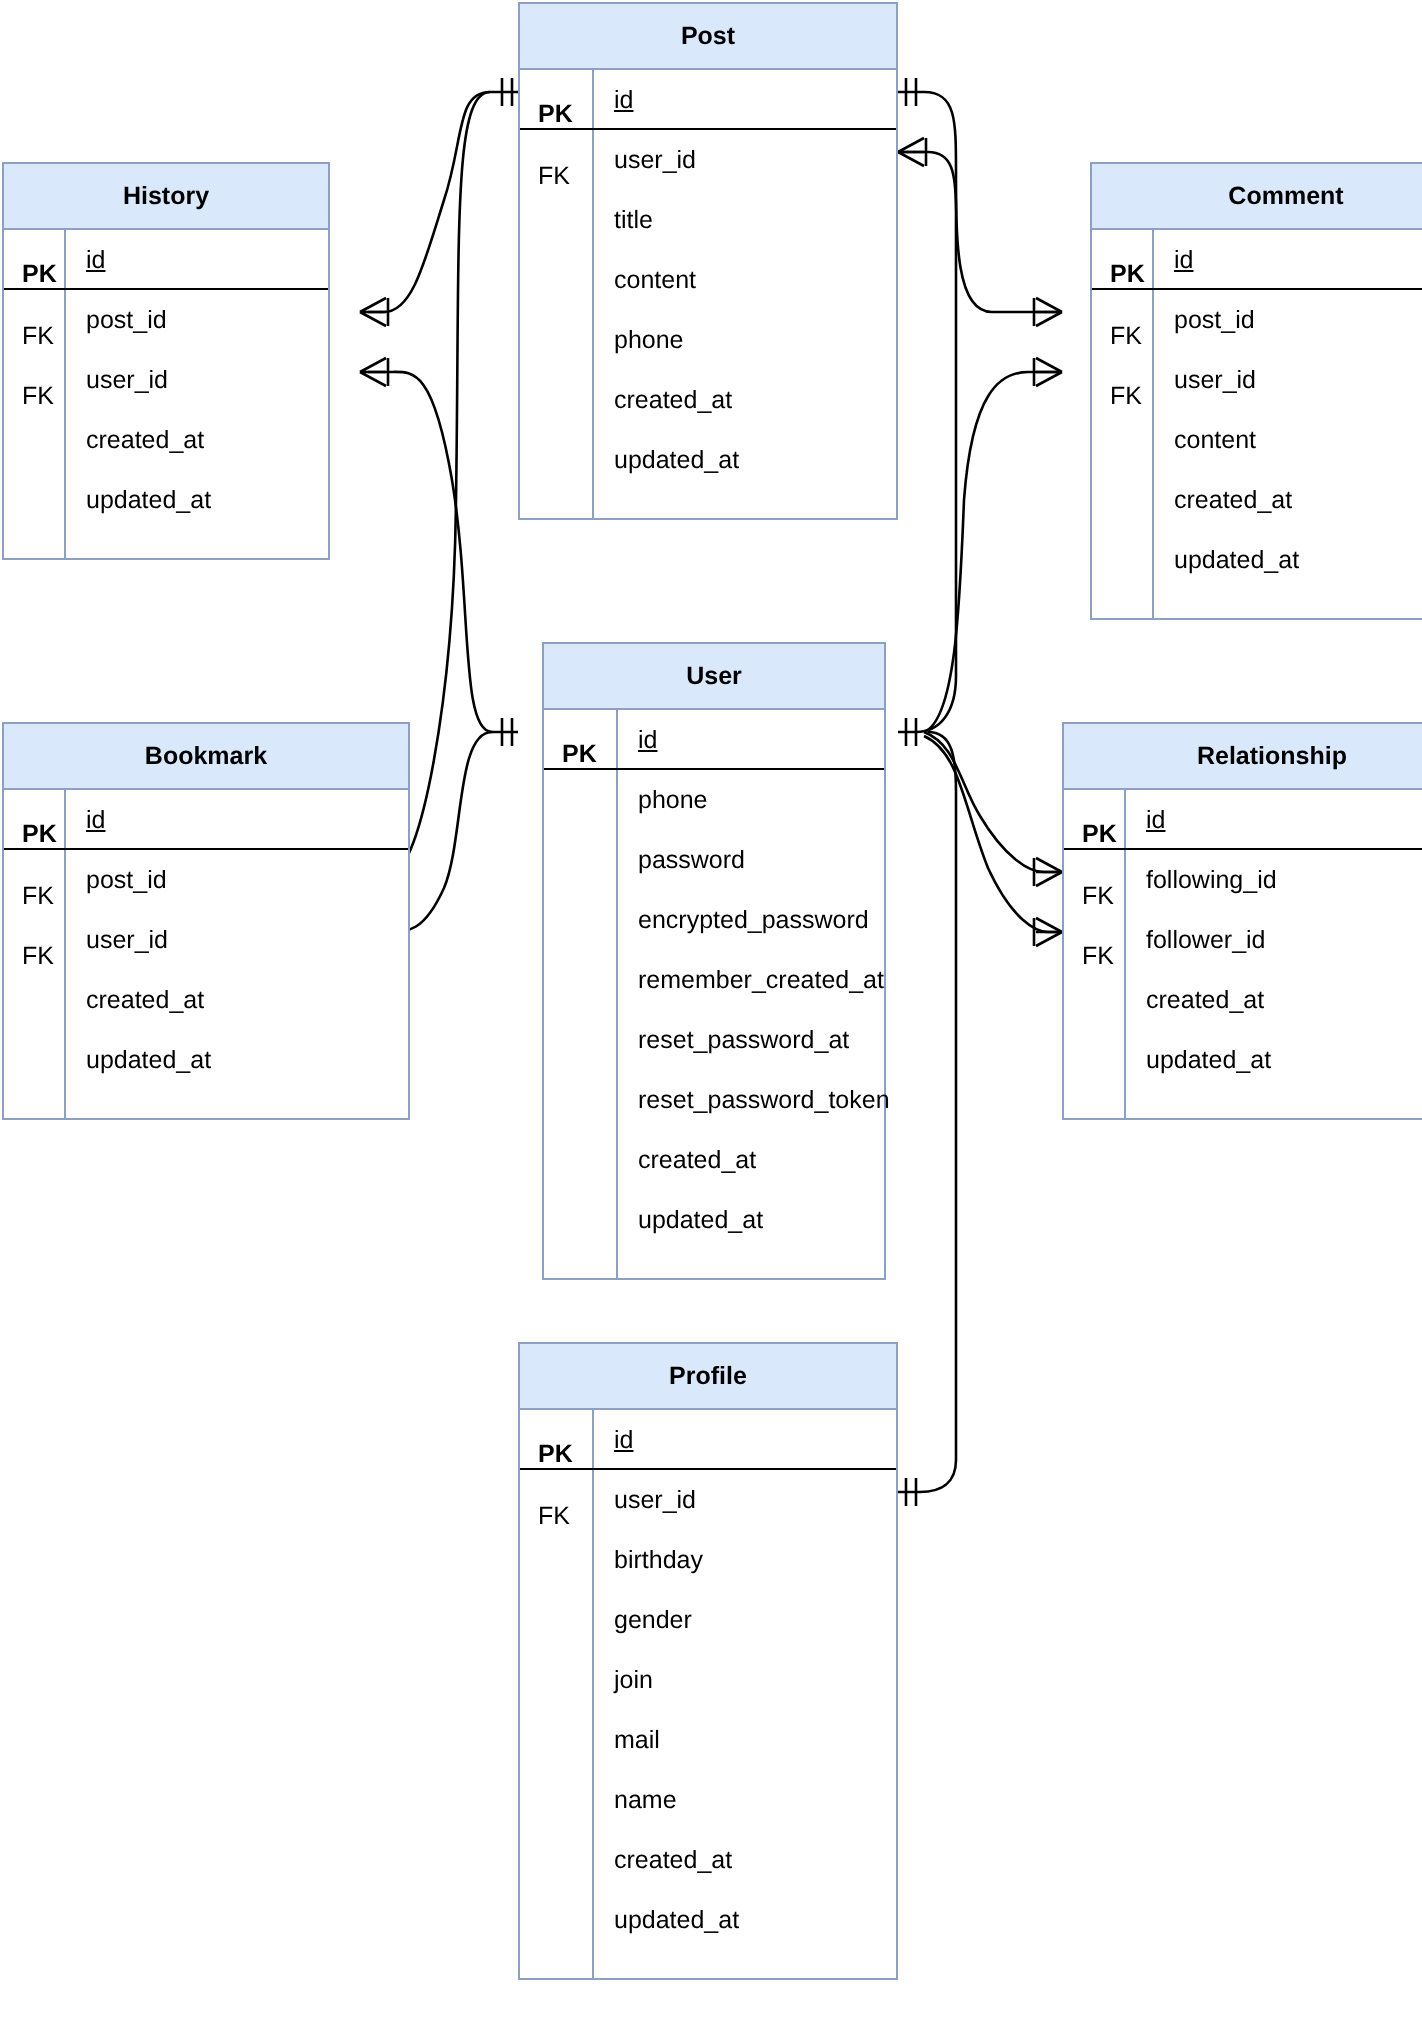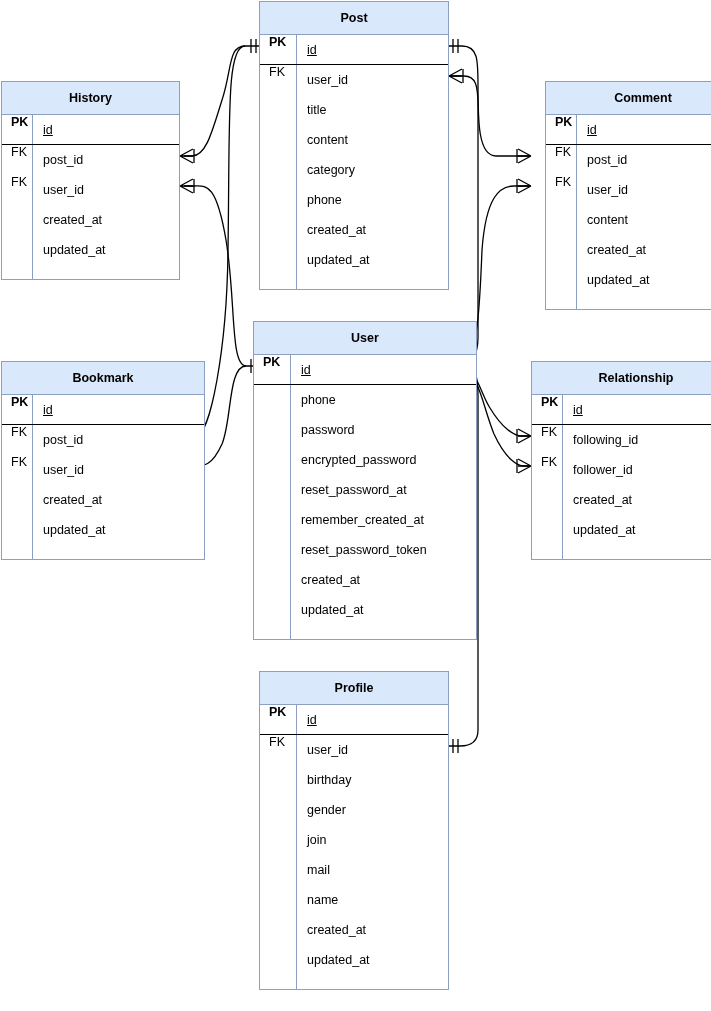--- a/index.html
+++ b/index.html
@@ -7,21 +7,21 @@
        font-family:"Liberation Sans","DejaVu Sans",sans-serif;}
   #canvas{position:absolute;left:0;top:0;width:711px;height:1011px;}
   svg.edges{position:absolute;left:0;top:0;width:711px;height:1011px;pointer-events:none;}
 
   .entity{position:absolute;box-sizing:border-box;background:#ffffff;
           border:1px solid #8ca0c4;}
   .entity .title{height:32px;line-height:32px;text-align:center;
           background:#dae8fc;border-bottom:1px solid #8ca0c4;
           font-weight:bold;font-size:12.5px;color:#000;}
   .entity .rows{position:relative;}
-  .row{display:flex;height:30px;align-items:flex-start;box-sizing:border-box;}
+  .row{display:flex;height:30px;align-items:flex-end;box-sizing:border-box;}
   .row.pkrow{border-bottom:1.6px solid #000;}
   .keycell{box-sizing:border-box;text-align:left;padding-left:9px;
            font-size:12.5px;color:#000;flex:0 0 auto;}
   .namecell{box-sizing:border-box;padding-left:10px;font-size:12.5px;color:#000;
             border-left:1px solid #8ca0c4;height:100%;display:flex;align-items:center;
             flex:1 1 auto;}
   .row.pkrow .keycell{font-weight:bold;}
   .row.pkrow .namecell span{text-decoration:underline;font-weight:normal;}
   .pad{height:14px;}
 </style>
@@ -144,26 +144,20 @@
           </div>
           <div class="row">
             <div class="keycell" style="flex-basis: 36px;"></div>
             <div class="namecell">
               <span>content</span>
             </div>
           </div>
           <div class="row">
             <div class="keycell" style="flex-basis: 36px;"></div>
             <div class="namecell">
-              <span>category</span>
-            </div>
-          </div>
-          <div class="row">
-            <div class="keycell" style="flex-basis: 36px;"></div>
-            <div class="namecell">
               <span>phone</span>
             </div>
           </div>
           <div class="row">
             <div class="keycell" style="flex-basis: 36px;"></div>
             <div class="namecell">
               <span>created_at</span>
             </div>
           </div>
           <div class="row">
@@ -171,21 +165,21 @@
             <div class="namecell">
               <span>updated_at</span>
             </div>
           </div>
           <div class="pad">
             <div style="width: 36px; height: 100%; float: left;"></div>
             <div style="margin-left: 36px; height: 100%; border-left: 1px solid rgb(140, 160, 196);"></div>
           </div>
         </div>
       </div>
-      <div class="entity" style="left: 1px; top: 81px; width: 179px;">
+      <div class="entity" style="left: 1px; top: 81px; width: 164px;">
         <div class="title">History</div>
         <div class="rows">
           <div class="row pkrow">
             <div class="keycell" style="flex-basis: 30px;">PK</div>
             <div class="namecell">
               <span>id</span>
             </div>
           </div>
           <div class="row">
             <div class="keycell" style="flex-basis: 30px;">FK</div>
@@ -255,21 +249,21 @@
             <div class="namecell">
               <span>updated_at</span>
             </div>
           </div>
           <div class="pad">
             <div style="width: 30px; height: 100%; float: left;"></div>
             <div style="margin-left: 30px; height: 100%; border-left: 1px solid rgb(140, 160, 196);"></div>
           </div>
         </div>
       </div>
-      <div class="entity" style="left: 253px; top: 321px; width: 224px;">
+      <div class="entity" style="left: 271px; top: 321px; width: 172px;">
         <div class="title">User</div>
         <div class="rows">
           <div class="row pkrow">
             <div class="keycell" style="flex-basis: 36px;">PK</div>
             <div class="namecell">
               <span>id</span>
             </div>
           </div>
           <div class="row">
             <div class="keycell" style="flex-basis: 36px;"></div>
@@ -285,27 +279,27 @@
           </div>
           <div class="row">
             <div class="keycell" style="flex-basis: 36px;"></div>
             <div class="namecell">
               <span>encrypted_password</span>
             </div>
           </div>
           <div class="row">
             <div class="keycell" style="flex-basis: 36px;"></div>
             <div class="namecell">
+              <span>remember_created_at</span>
+            </div>
+          </div>
+          <div class="row">
+            <div class="keycell" style="flex-basis: 36px;"></div>
+            <div class="namecell">
               <span>reset_password_at</span>
-            </div>
-          </div>
-          <div class="row">
-            <div class="keycell" style="flex-basis: 36px;"></div>
-            <div class="namecell">
-              <span>remember_created_at</span>
             </div>
           </div>
           <div class="row">
             <div class="keycell" style="flex-basis: 36px;"></div>
             <div class="namecell">
               <span>reset_password_token</span>
             </div>
           </div>
           <div class="row">
             <div class="keycell" style="flex-basis: 36px;"></div>

